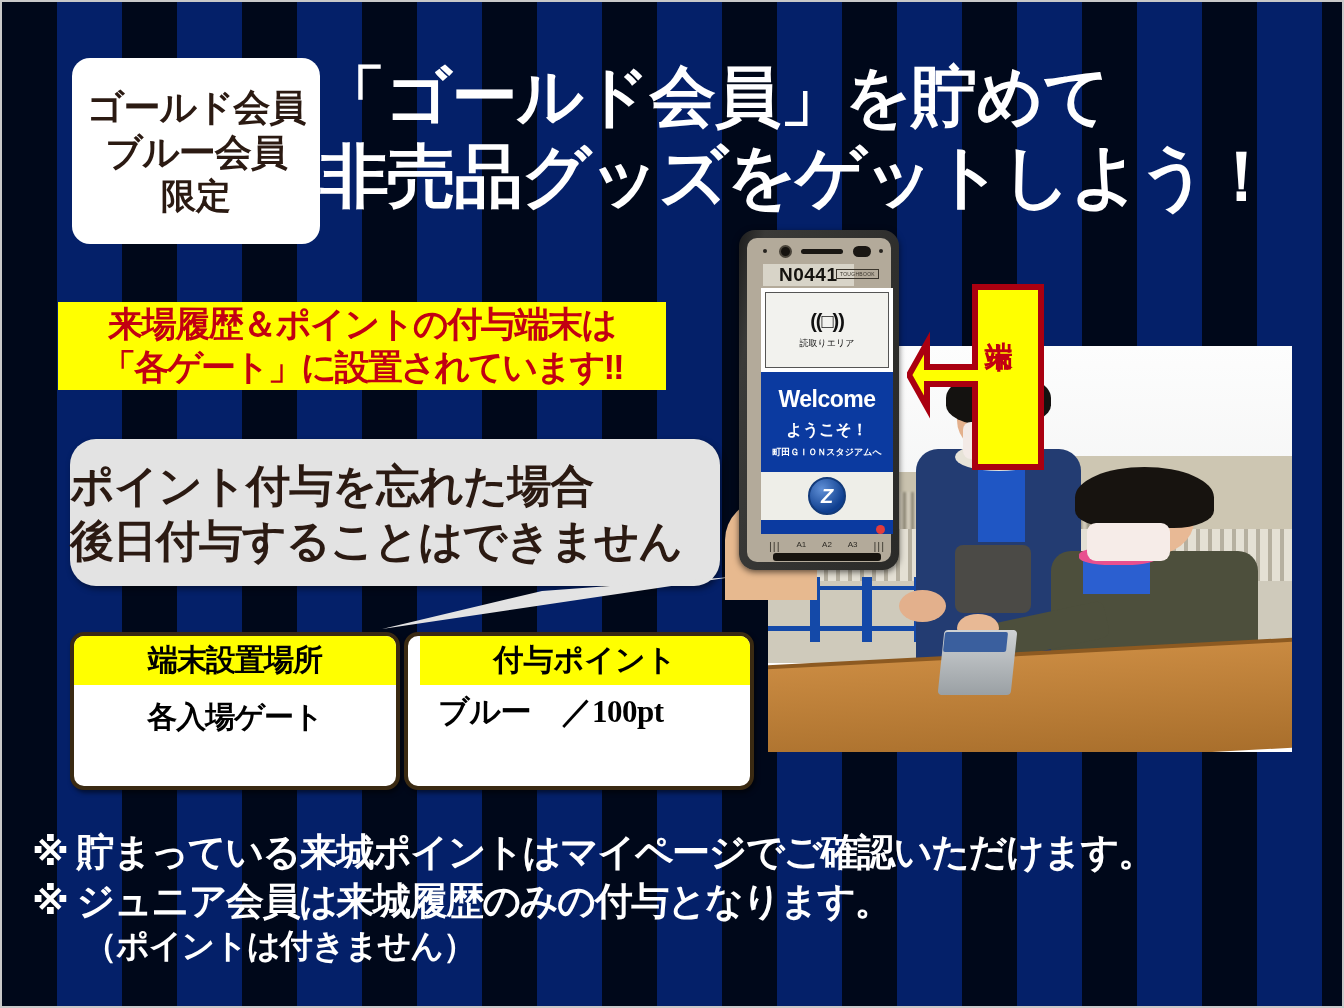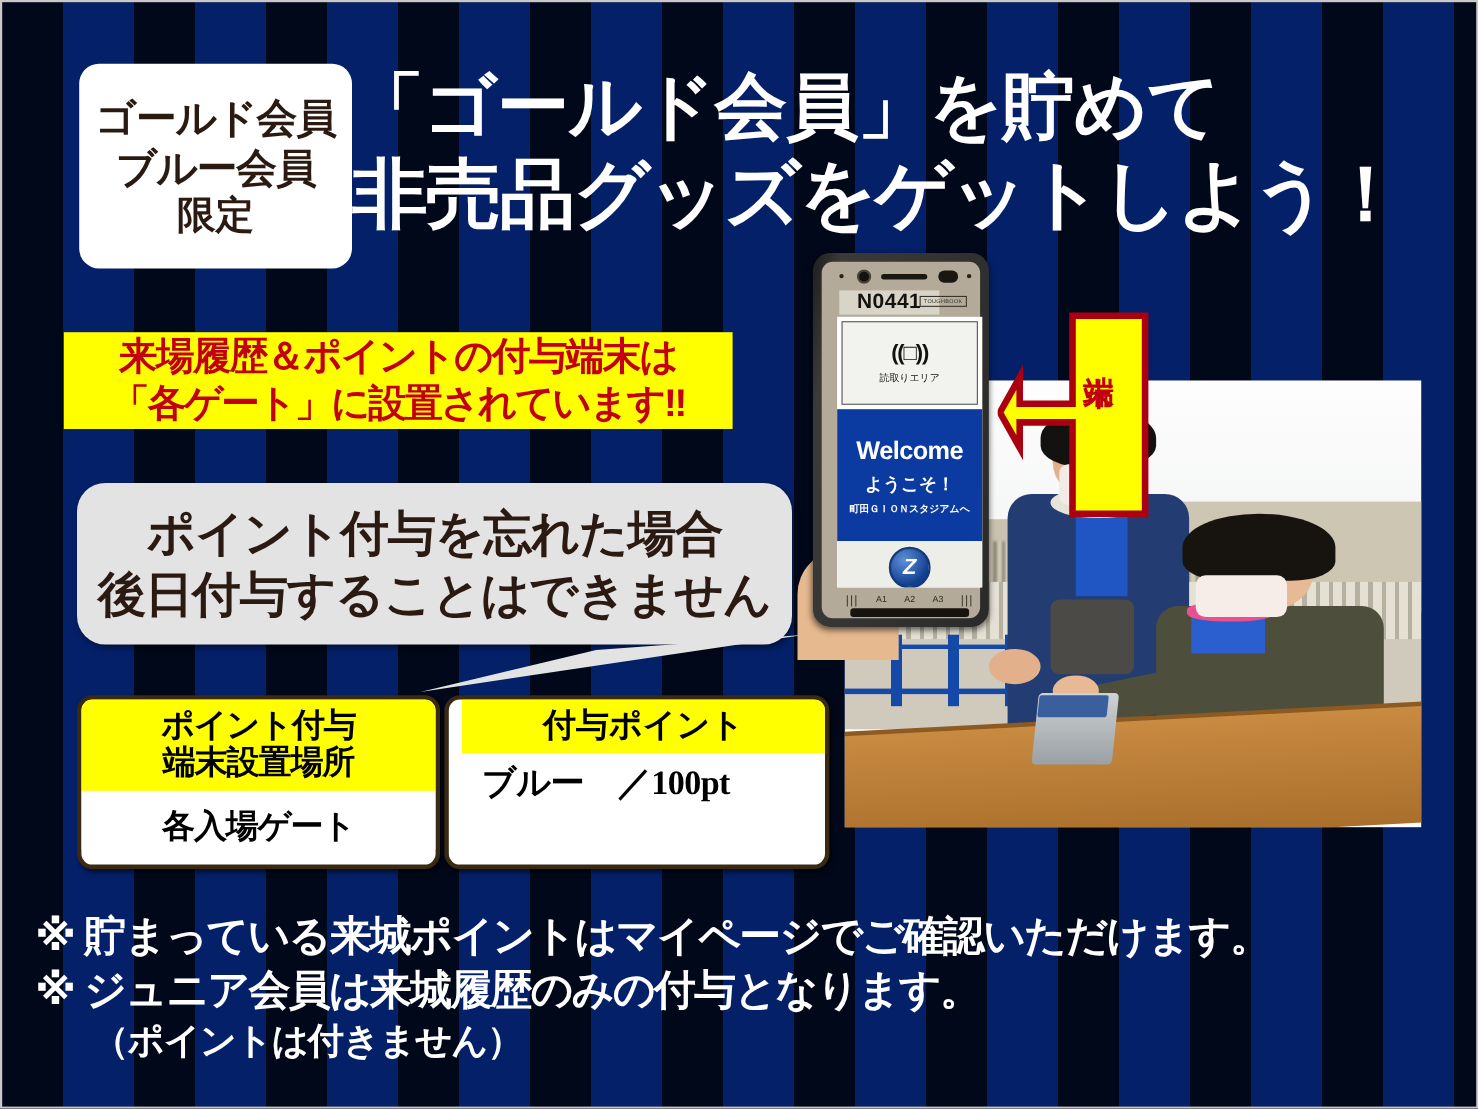--- a/index.html
+++ b/index.html
@@ -51,21 +51,21 @@
     display:flex;flex-direction:column;align-items:center;justify-content:center;
     color:#c20012;font-weight:bold;font-size:35px;line-height:1.22;
     letter-spacing:-1.5px;
   }
   #yellow-banner .yb2{letter-spacing:-2px;}
 
   
   #speech-bubble{
     position:absolute;left:68px;top:437px;width:650px;height:147px;
     background:#e3e3e3;border-radius:26px;
-    display:flex;flex-direction:column;align-items:center;justify-content:center;
+    display:flex;flex-direction:column;justify-content:center;
     color:#2b1a12;font-weight:bold;font-size:44px;line-height:1.25;
     letter-spacing:-1px;
     filter:drop-shadow(2px 3px 3px rgba(0,0,0,.45));
   }
   #bubble-tail{
     position:absolute;left:380px;top:575px;width:350px;height:55px;
     pointer-events:none;
   }
 
   
@@ -137,21 +137,21 @@
     background:#ffffff;overflow:hidden;
   }
   #reader-area{
     height:74px;margin:4px;border:1px solid #555;
     background:#f2f2ee;display:flex;flex-direction:column;
     align-items:center;justify-content:center;
   }
   #reader-icon{font-size:20px;color:#111;line-height:1;letter-spacing:-1px;font-weight:bold;}
   #reader-label{font-size:9px;color:#111;margin-top:6px;}
   #welcome-block{
-    background:#0b3aa0;height:120px;
+    background:#0b3aa0;height:100px;
     display:flex;flex-direction:column;align-items:center;justify-content:center;
     color:#fff;
   }
   #welcome-en{font-size:23px;font-weight:bold;letter-spacing:-0.5px;}
   #welcome-jp1{font-size:16px;font-weight:bold;margin-top:7px;}
   #welcome-jp2{font-size:9px;font-weight:bold;margin-top:5px;}
   #logo-block{
     background:#eeeee8;height:48px;display:flex;align-items:center;justify-content:center;
   }
   #club-logo{
@@ -256,21 +256,20 @@
   <div id="speech-bubble">
     <div>ポイント付与を忘れた場合</div>
     <div>後日付与することはできません</div>
   </div>
   <svg id="bubble-tail" viewBox="0 0 350 55">
     <polygon points="350,0 0,52 160,14" fill="#e3e3e3"></polygon>
   </svg>
 
   <div class="info-box" id="box-location">
     <div class="head">
-      <div>ポイント付与</div>
       <div>端末設置場所</div>
     </div>
     <div class="body">
       <div>各入場ゲート</div>
     </div>
   </div>
 
   <div class="info-box" id="box-points">
     <div class="head">
       <div>付与ポイント</div>

